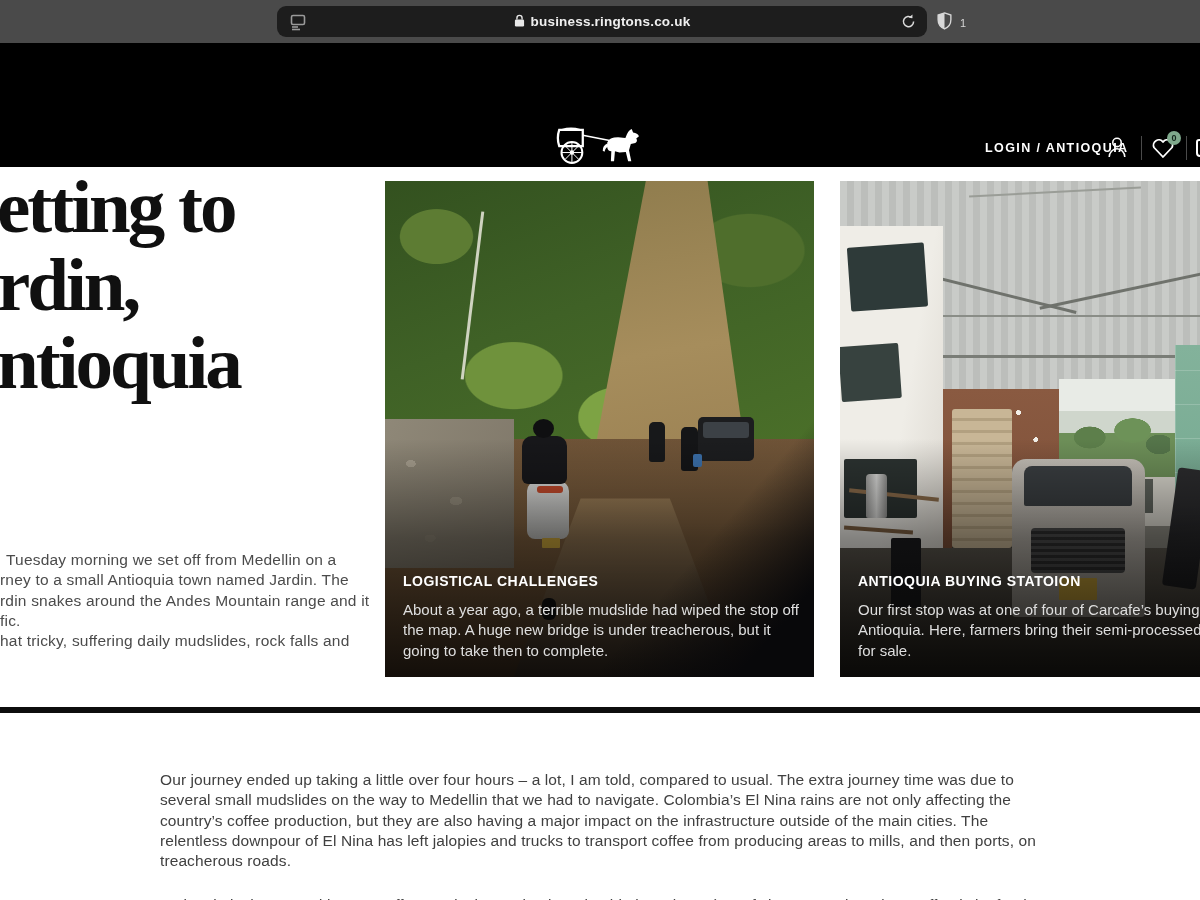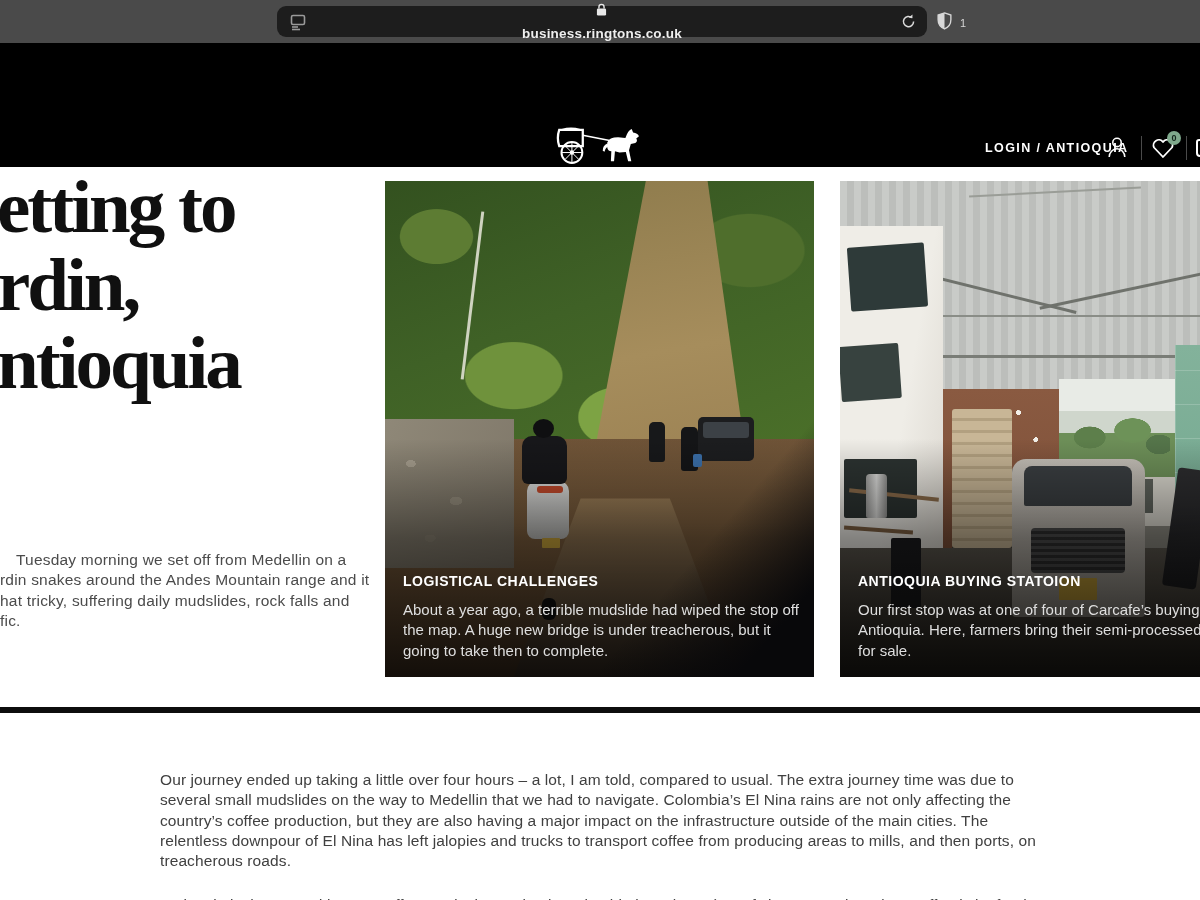--- a/index.html
+++ b/index.html
@@ -9,21 +9,21 @@
     background:#ffffff; font-family:"Liberation Sans", sans-serif;
   }
 
   
   .chrome { position:absolute; left:0; top:0; width:1200px; height:43px; background:#4a4a4a; }
   .addr-pill {
     position:absolute; left:277px; top:6px; width:650px; height:31px;
     background:#1d1d1d; border-radius:9px; display:flex; align-items:center;
   }
   .tab-icon { position:absolute; left:12px; top:7px; width:18px; height:18px; }
-  .url-wrap { margin:0 auto; display:flex; align-items:center; gap:6px;flex-direction:column; }
+  .url-wrap { margin:0 auto; display:flex; align-items:center; gap:6px; }
   .url-text { color:#efefef; font-size:13.5px; font-weight:bold; letter-spacing:.2px; }
   .reload-icon { position:absolute; right:10px; top:7px; width:17px; height:17px; }
   .shield-wrap { position:absolute; left:936px; top:11px; display:flex; align-items:center; gap:7px; }
   .shield-count { color:#d6d6d6; font-size:11px; }
 
   
   .site-header { position:absolute; left:0; top:43px; width:1200px; height:124px; background:#000; }
   .logo { position:absolute; left:552px; top:76px; width:96px; height:58px; }
   .login-link {
     position:absolute; left:985px; top:98px; color:#fff; font-size:12.5px;
@@ -45,21 +45,21 @@
   
   .hero-title {
     position:absolute; left:-3px; top:168px; width:380px;
     font-family:"Liberation Serif", serif; font-size:75px; line-height:78px;
     color:#101010; letter-spacing:-3px; white-space:nowrap;
   }
   .hero-intro {
     position:absolute; left:0; top:550px; color:#4b4b4b; font-size:15.5px;
     line-height:20.3px; letter-spacing:.2px; white-space:nowrap;
   }
-  .hero-intro .ind { display:block; margin-left:16px; }
+  .hero-intro .ind { display:block; margin-left:6px; }
   .hero-intro span { display:block; }
 
   
   .card { position:absolute; top:181px; width:429px; height:496px; overflow:hidden; background:#b91c1c; }
   .card1 { left:385px; } .card2 { left:840px; }
   .card .layer { position:absolute; }
   .caption { position:absolute; left:18px; top:392px; z-index:30; width:600px; }
   .cap-title { color:#fff; font-size:14px; font-weight:bold; letter-spacing:.5px; white-space:nowrap; }
   .cap-body { margin-top:11px; color:#dedede; font-size:15px; line-height:20.3px; }
   .cap-body span { display:block; white-space:nowrap; }
@@ -254,23 +254,24 @@
   </div>
 
   <h1 class="hero-title">
     <span style="display:block">etting to</span>
     <span style="display:block">rdin,</span>
     <span style="display:block">ntioquia</span>
   </h1>
 
   <div class="hero-intro">
     <span class="ind">Tuesday morning we set off from Medellin on a</span>
+    <span>rney to a small Antioquia town named Jardin. The</span>
     <span>rdin snakes around the Andes Mountain range and it</span>
+    <span>fic.</span>
     <span>hat tricky, suffering daily mudslides, rock falls and</span>
-    <span>fic.</span>
   </div>
 
   <div class="card card1">
     <div class="layer a1-jungle"></div>
     <div class="layer a1-scar"></div>
     <div class="layer a1-treetrunk"></div>
     <div class="layer a1-road"></div>
     <div class="layer a1-water"></div>
     <div class="layer a1-rocks"></div>
     <div class="layer a1-suv"></div>

